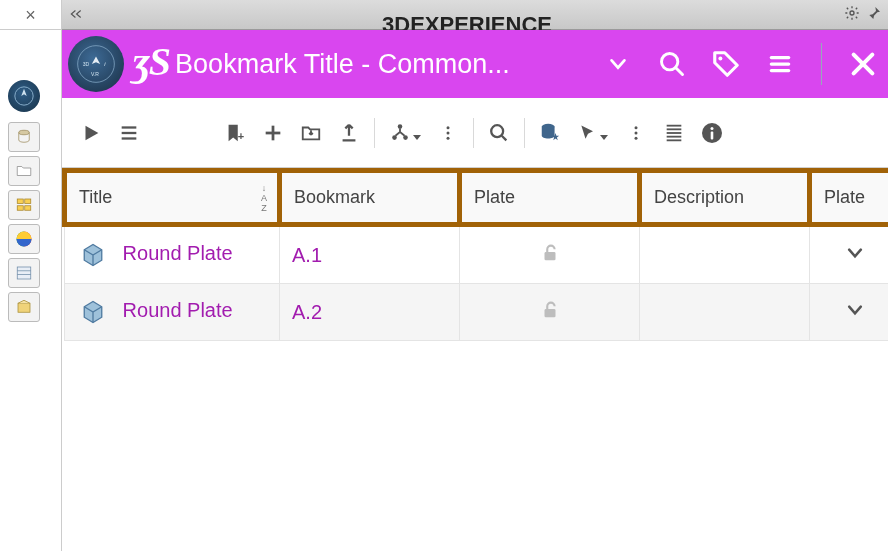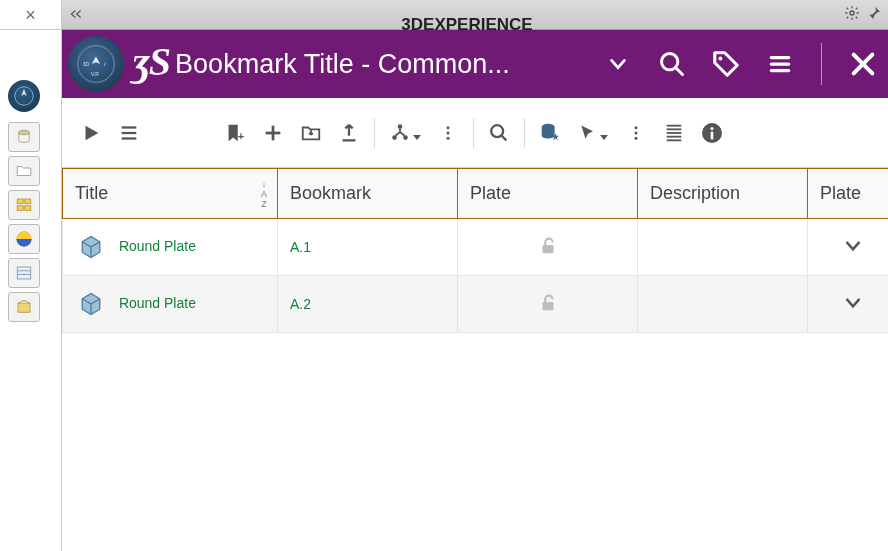--- a/index.html
+++ b/index.html
@@ -17,21 +17,21 @@
     position: absolute;
     left: 62px; right: 0; top: 0; height: 30px;
     background: linear-gradient(#dcdcdc,#c8c8c8);
     border-bottom: 1px solid #9a9a9a;
     display: flex; align-items: center;
   }
   .title-bar .chev-left {
     width: 28px; text-align: center; color:#555; font-size: 12px;
   }
   .title-bar .title-text {
-    flex: 1; text-align: center; font-weight: bold; font-size: 17px; color:#222;margin-top:20px;
+    flex: 1; text-align: center; font-weight: bold; font-size: 22px; color:#222;margin-top:20px;
   }
   .title-bar .title-ctrls { display:flex; gap:6px; padding-right:6px; }
   .title-bar .title-ctrls span { color:#444; }
 
   
   .left-strip {
     position: absolute;
     left: 0; top: 0; width: 62px; height: 551px;
     background: #fff;
     border-right: 1px solid #ccc;
@@ -57,21 +57,21 @@
     background: radial-gradient(circle at 45% 40%, #2f5d86 0%, #1c3a53 80%);
     margin-bottom:6px; margin-top:0;
     display:flex; align-items:center; justify-content:center;
   }
   .side-compass svg { width:22px; height:22px; }
 
   
   .app-header {
     position:absolute;
     left:62px; top:30px; right:0; height:68px;
-    background:#701a75;
+    background:#d946ef;
     display:flex; align-items:center;
     color:#fff;
     padding:0 10px 0 6px;
   }
   .compass-big {
     width:56px; height:56px; border-radius:28px;
     background: radial-gradient(circle at 45% 40%, #3d6a95 0%, #1e364e 85%);
     position:relative; display:flex; align-items:center; justify-content:center;
     margin-right:8px;
   }
@@ -111,32 +111,32 @@
   .table-wrap {
     position:absolute;
     left:62px; top:168px; right:0; bottom:0;
     overflow:hidden;
   }
   table.data {
     width:100%; border-collapse:collapse; table-layout:fixed;
   }
   thead th {
     background:#f9f9f9;
-    border:1px solid #a16207;
+    border:5px solid #a16207;
     text-align:left;
     font-weight:normal;
     font-size:18px;
     color:#444;
     padding:14px 12px;
     position:relative;
     margin-left:30px;
   }
   tbody td {
     border:1px solid #e4e4e4;
-    font-size:14px; color:#15803d;
+    font-size:20px; color:#a21caf;
     padding:14px 12px;
     vertical-align:middle;
   }
   tbody tr.alt td { background:#f5f5f5; }
   .sort-ind {
     position:absolute; right:10px; top:50%; transform:translateY(-50%);
     display:flex; flex-direction:column; align-items:center; gap:1px; color:#777;
   }
   .sort-ind .az { font-size:9px; line-height:9px; }
   .sort-ind .arrow { font-size:9px; }

